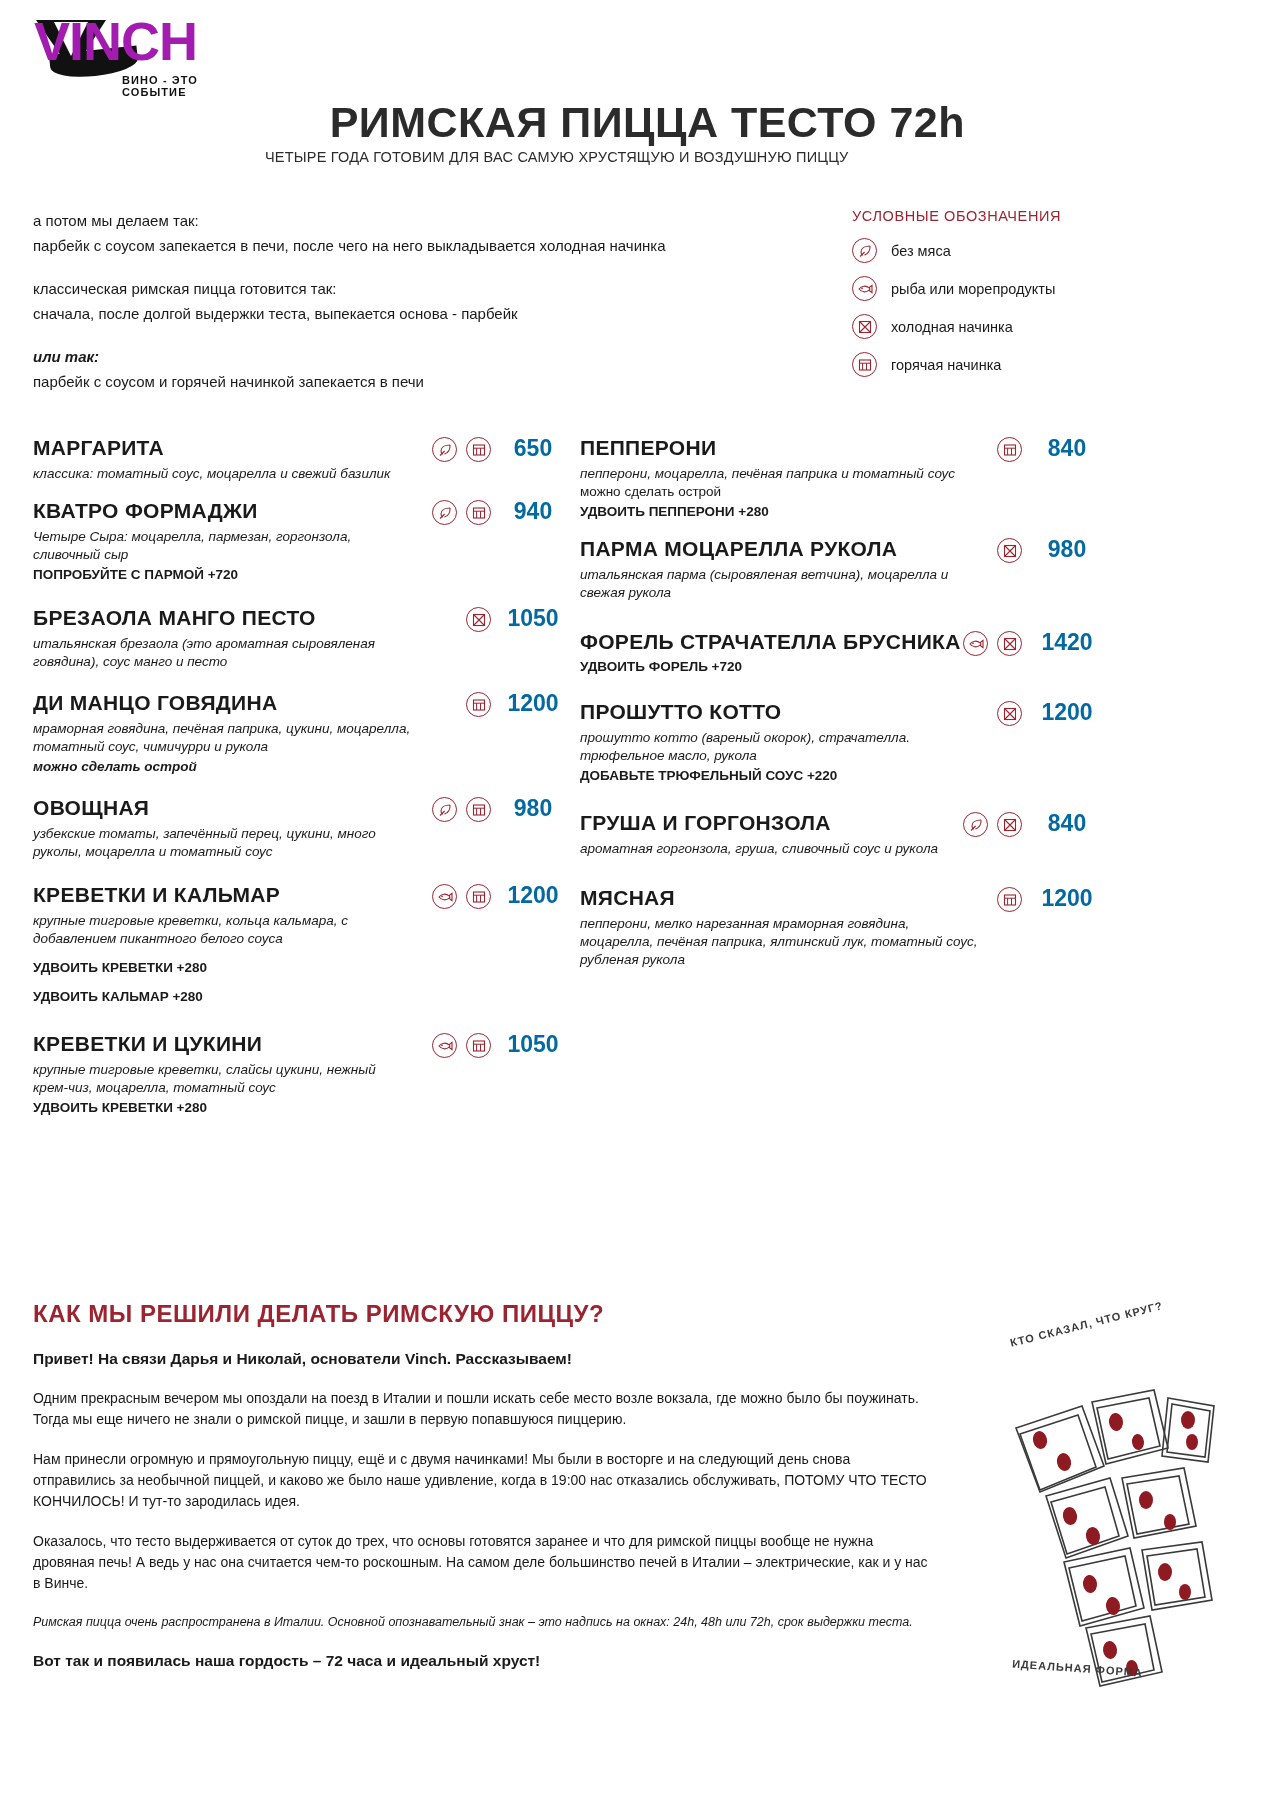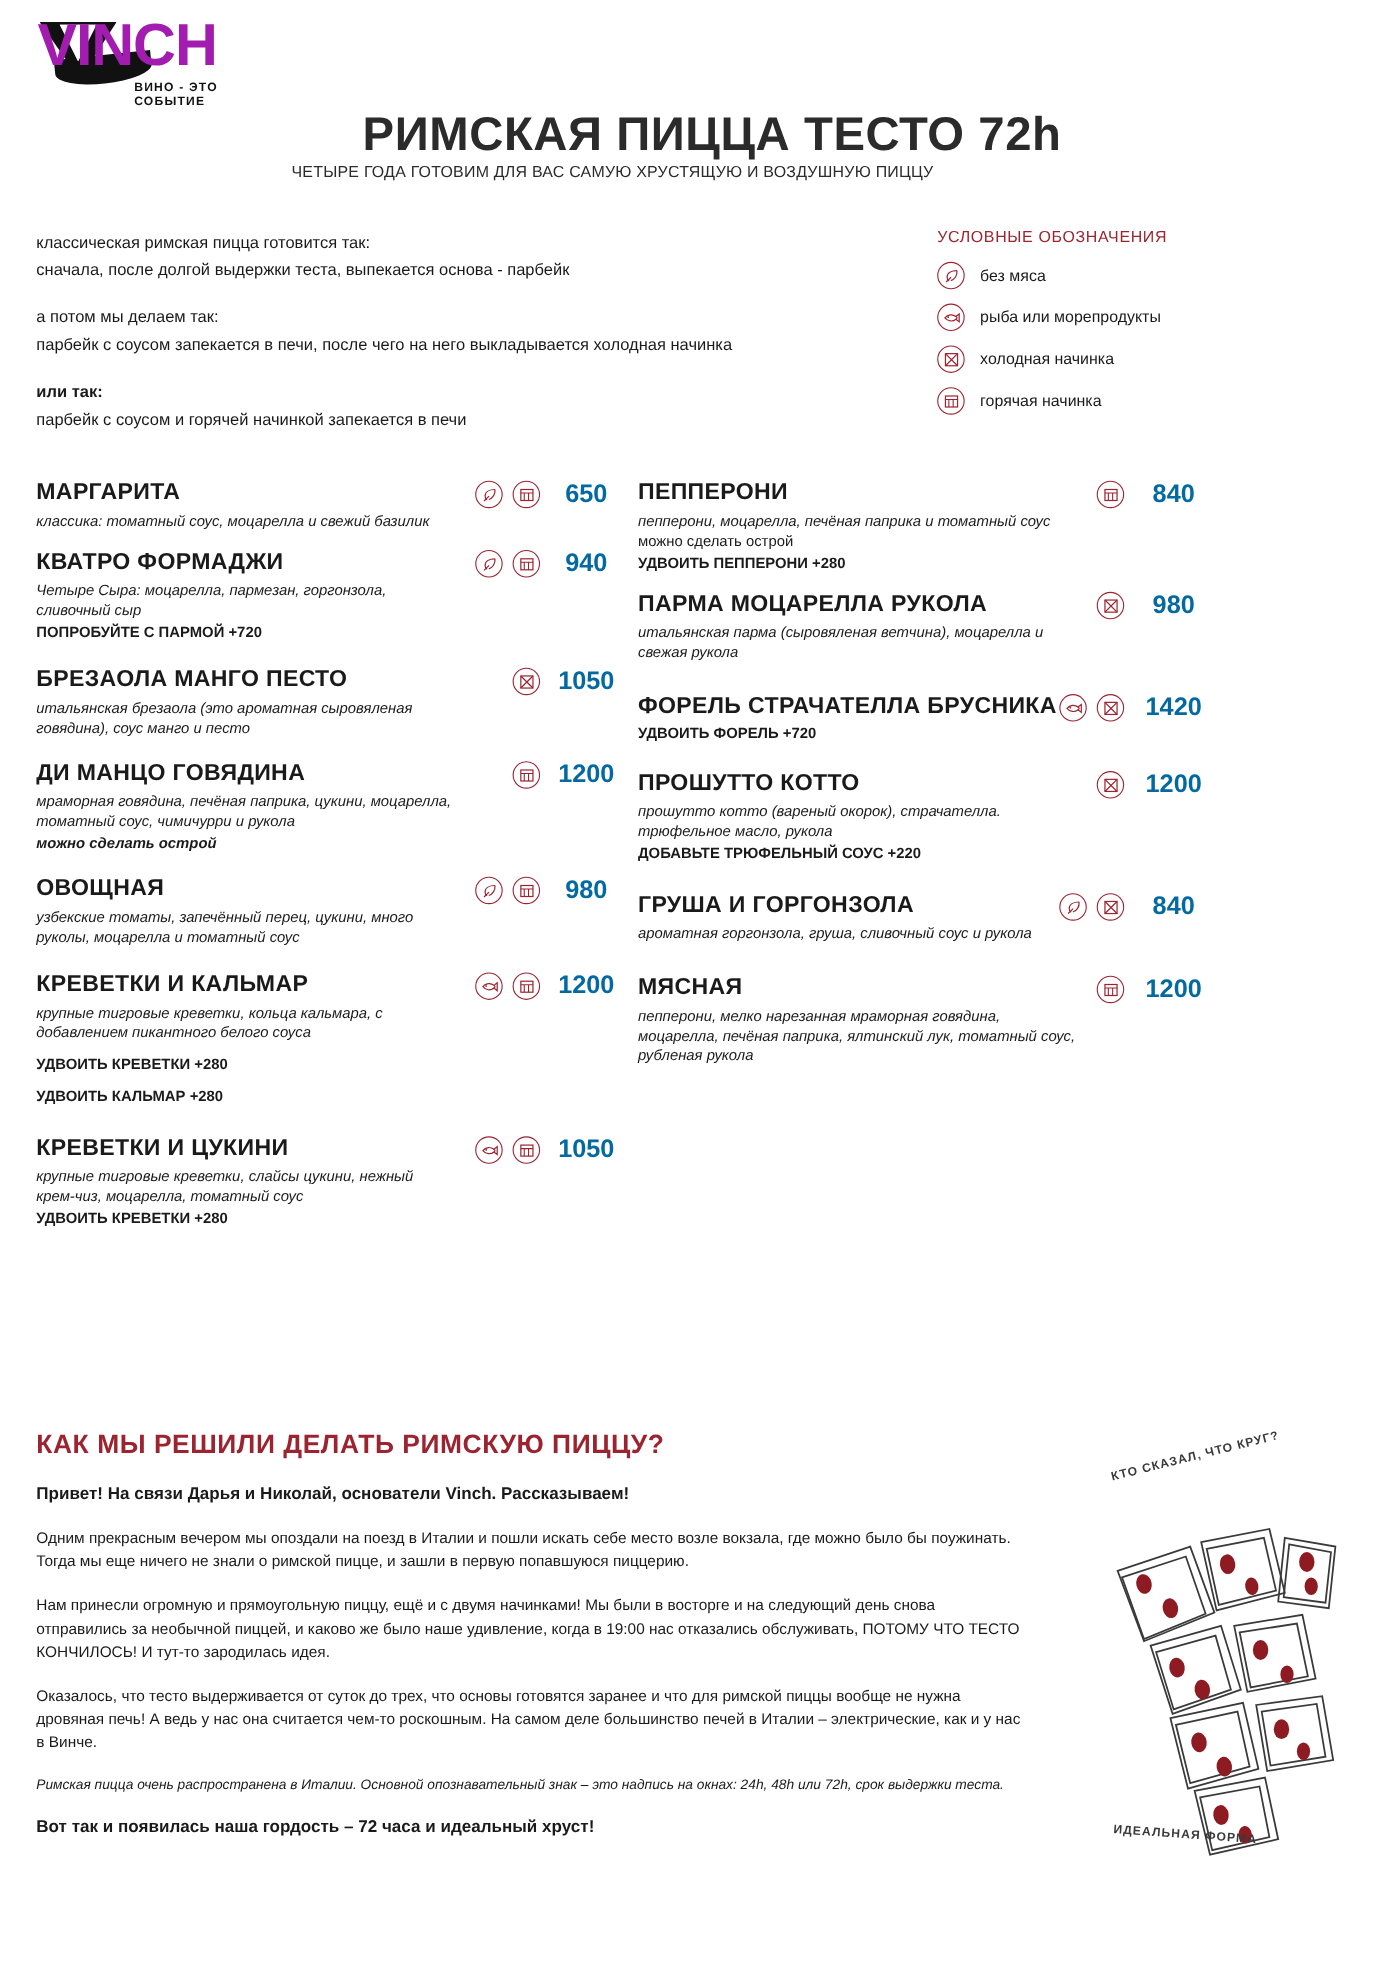--- a/index.html
+++ b/index.html
@@ -52,21 +52,21 @@
     line-height:48px;
     text-align:right;
   }
   .sub-title {
     font-size:14.5px; letter-spacing:0.2px; color:#2b2b2b; margin-top:3px;
   }
 
   
   .intro { position:absolute; left:33px; top:208px; width:780px; font-size:15px; line-height:25px; color:#1a1a1a; }
   .intro p { margin:0 0 18px 0; }
-  .intro .em { font-weight:bold; }
+  .intro .em { font-style:italic; font-weight:bold; }
 
   
   .legend { position:absolute; left:852px; top:208px; width:400px; }
   .legend-title { font-size:14.5px; font-weight:normal; letter-spacing:0.6px; color:#9b2430; margin-bottom:14px; }
   .legend-row { display:flex; align-items:center; margin-bottom:13px; }
   .legend-label { font-size:14.5px; color:#1a1a1a; margin-left:14px; }
 
   
   .badge {
     width:25px; height:25px; border-radius:50%;
@@ -139,26 +139,26 @@
     <div class="logo-sub">ВИНО - ЭТО СОБЫТИЕ</div>
   </div>
 
   <div class="title-block">
     <div class="main-title">РИМСКАЯ ПИЦЦА ТЕСТО 72h</div>
     <div class="sub-title">ЧЕТЫРЕ ГОДА ГОТОВИМ ДЛЯ ВАС САМУЮ ХРУСТЯЩУЮ И ВОЗДУШНУЮ ПИЦЦУ</div>
   </div>
 
   <div class="intro">
     <p>
+      <span>а потом мы делаем так:</span><br>
+      <span>парбейк с соусом запекается в печи, после чего на него выкладывается холодная начинка</span>
+    </p>
+    <p>
       <span>классическая римская пицца готовится так:</span><br>
       <span>сначала, после долгой выдержки теста, выпекается основа - парбейк</span>
-    </p>
-    <p>
-      <span>а потом мы делаем так:</span><br>
-      <span>парбейк с соусом запекается в печи, после чего на него выкладывается холодная начинка</span>
     </p>
     <p>
       <span class="em">или так:</span><br>
       <span>парбейк с соусом и горячей начинкой запекается в печи</span>
     </p>
   </div>
 
   <div class="legend">
     <div class="legend-title">УСЛОВНЫЕ ОБОЗНАЧЕНИЯ</div>
 

